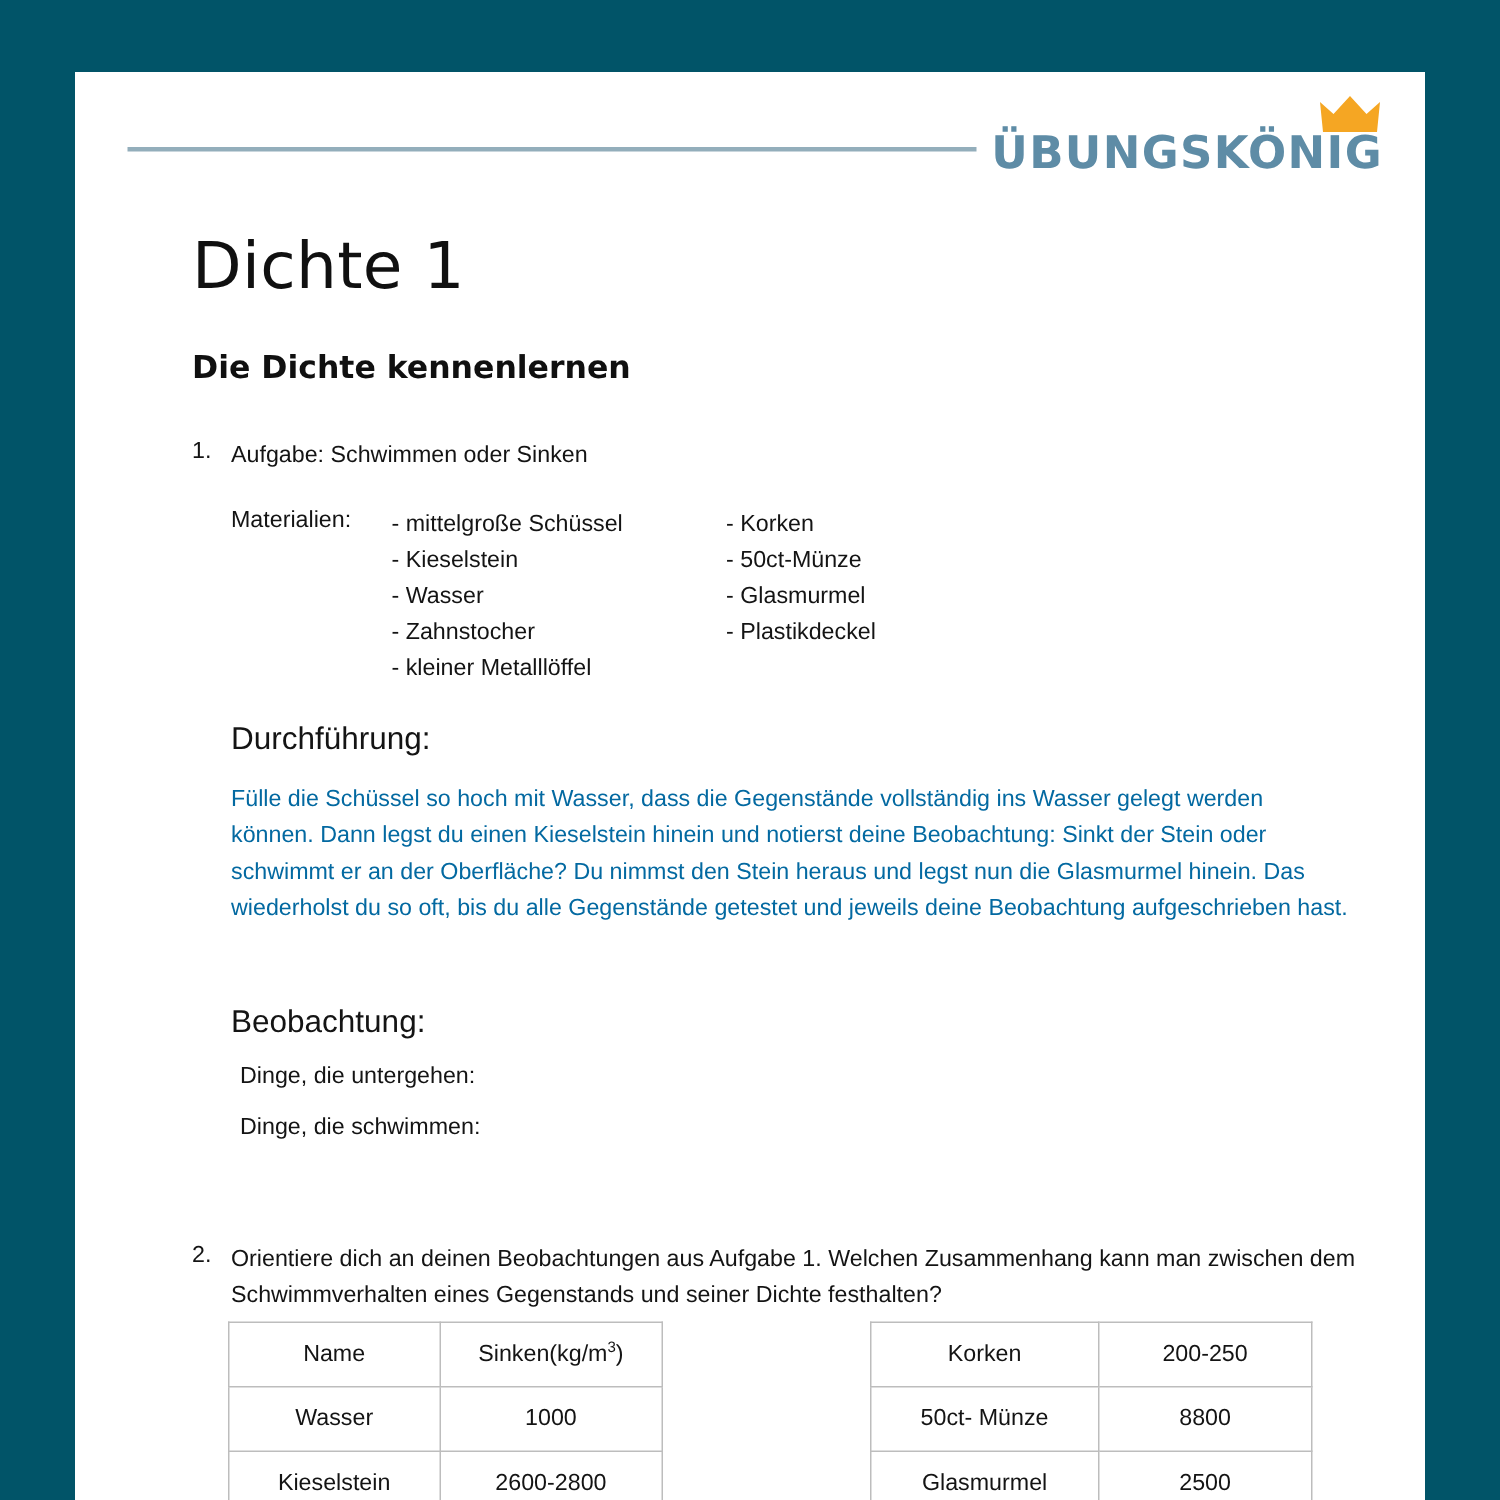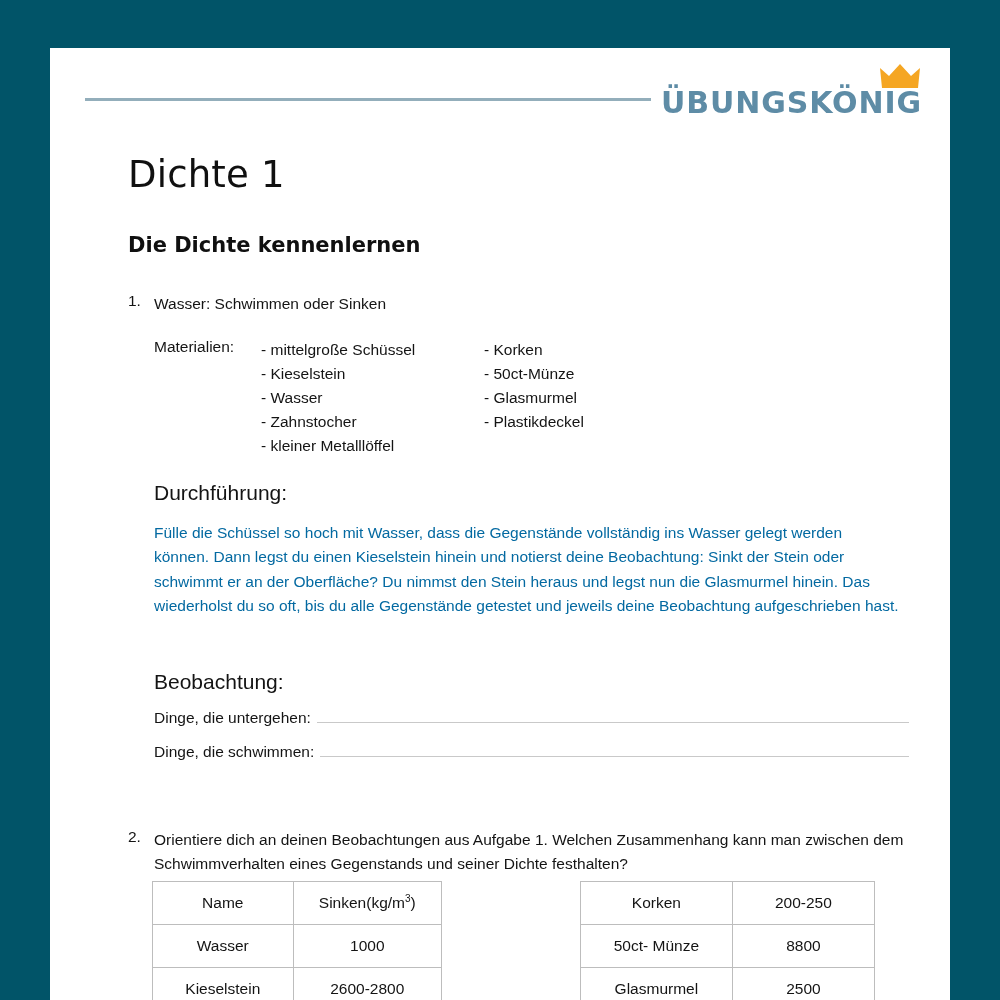--- a/index.html
+++ b/index.html
@@ -66,21 +66,21 @@
     width: 40px;
     height: 26px;
   }
 
   
   .doc-title {
     position: absolute;
     left: 78px;
     top: 105px;
     font-family: "DejaVu Sans", sans-serif;
-    font-size: 37px;
+    font-size: 43px;
     font-weight: normal;
     color: #101010;
     letter-spacing: 0.2px;
     white-space: nowrap;
   }
   .doc-subtitle {
     position: absolute;
     left: 78px;
     top: 185px;
     font-family: "DejaVu Sans", sans-serif;
@@ -152,20 +152,21 @@
 
   
   .answer-row {
     position: absolute;
     left: 104px;
     width: 755px;
     display: flex;
     align-items: baseline;
     font-size: 15.5px;
     color: #141414;
+    flex-direction: column;
   }
   #answer-sink  { top: 661px; }
   #answer-float { top: 695px; }
   .answer-label { flex: 0 0 auto; white-space: nowrap; }
   .answer-line {
     flex: 1 1 auto;
     margin-left: 6px;
     border-bottom: 1px solid #c9c9c9;
     height: 12px;
   }
@@ -206,21 +207,21 @@
         <path d="M2 24 L0 4 L9 12 L20 0 L31 12 L40 4 L38 24 Z" fill="#f5a623"></path>
       </svg>
     </div>
   </div>
 
   <div class="doc-title">Dichte 1</div>
   <div class="doc-subtitle">Die Dichte kennenlernen</div>
 
   <div class="task" id="task-1">
     <span class="task-num">1.</span>
-    <span class="task-body">Wasser: Schwimmen oder Sinken</span>
+    <span class="task-body">Aufgabe: Schwimmen oder Sinken</span>
   </div>
 
   <div class="materials">
     <div class="materials-label">Materialien:</div>
     <div class="materials-col c1">
       <div>- mittelgroße Schüssel</div>
       <div>- Kieselstein</div>
       <div>- Wasser</div>
       <div>- Zahnstocher</div>
       <div>- kleiner Metalllöffel</div>

